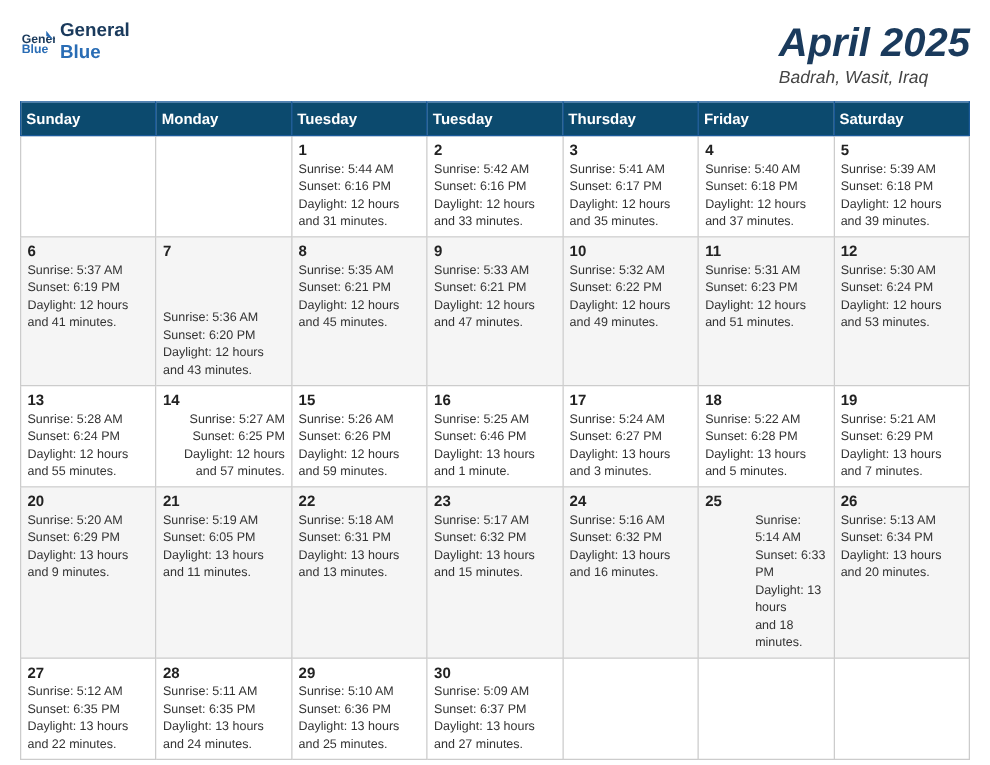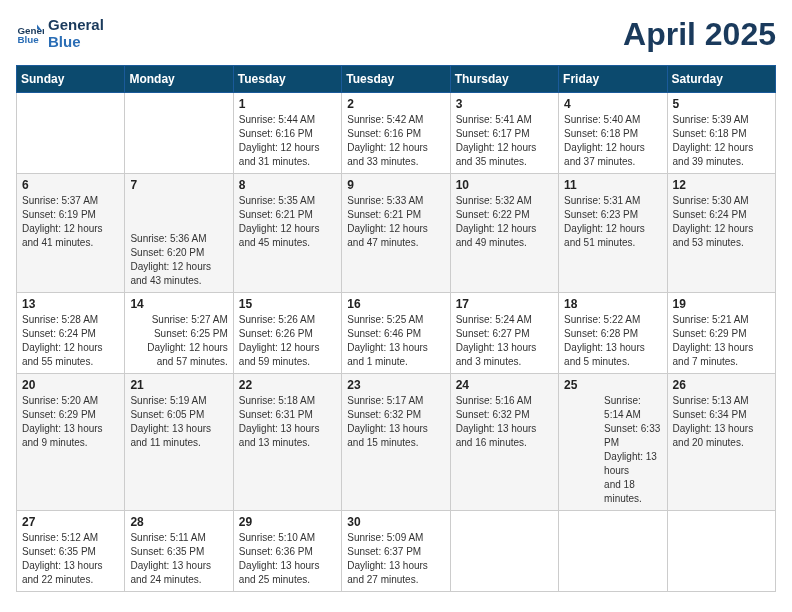--- a/index.html
+++ b/index.html
@@ -20,20 +20,21 @@
       display: flex;
       align-items: center;
       gap: 4px;
     }
     .logo-icon {
       width: 28px;
       height: 28px;
     }
     .title-area {
       text-align: left;
+      font-style: italic;
     }
     .main-title {
       font-size: 32px;
       font-weight: bold;
       color: #1a3a5c;
     }
     .subtitle {
       font-size: 14px;
       color: #444;
     }
@@ -93,20 +94,21 @@
       <text x="2" y="34" font-size="14" font-weight="bold" fill="#2a6db5">Blue</text>
       <polygon points="30,8 38,18 30,14" fill="#2a6db5"></polygon>
     </svg>
     <div>
       <div style="font-size:15px;font-weight:bold;color:#1a3a5c;">General</div>
       <div style="font-size:15px;font-weight:bold;color:#2a6db5;">Blue</div>
     </div>
   </div>
   <div class="title-area">
     <div class="main-title">April 2025</div>
+    <div class="subtitle">Badrah, Wasit, Iraq</div>
   </div>
 </div>
 
 <table class="calendar">
   <thead>
     <tr>
     <th>Sunday</th>
         <th>Monday</th>
         <th>Tuesday</th>
         <th>Tuesday</th>

